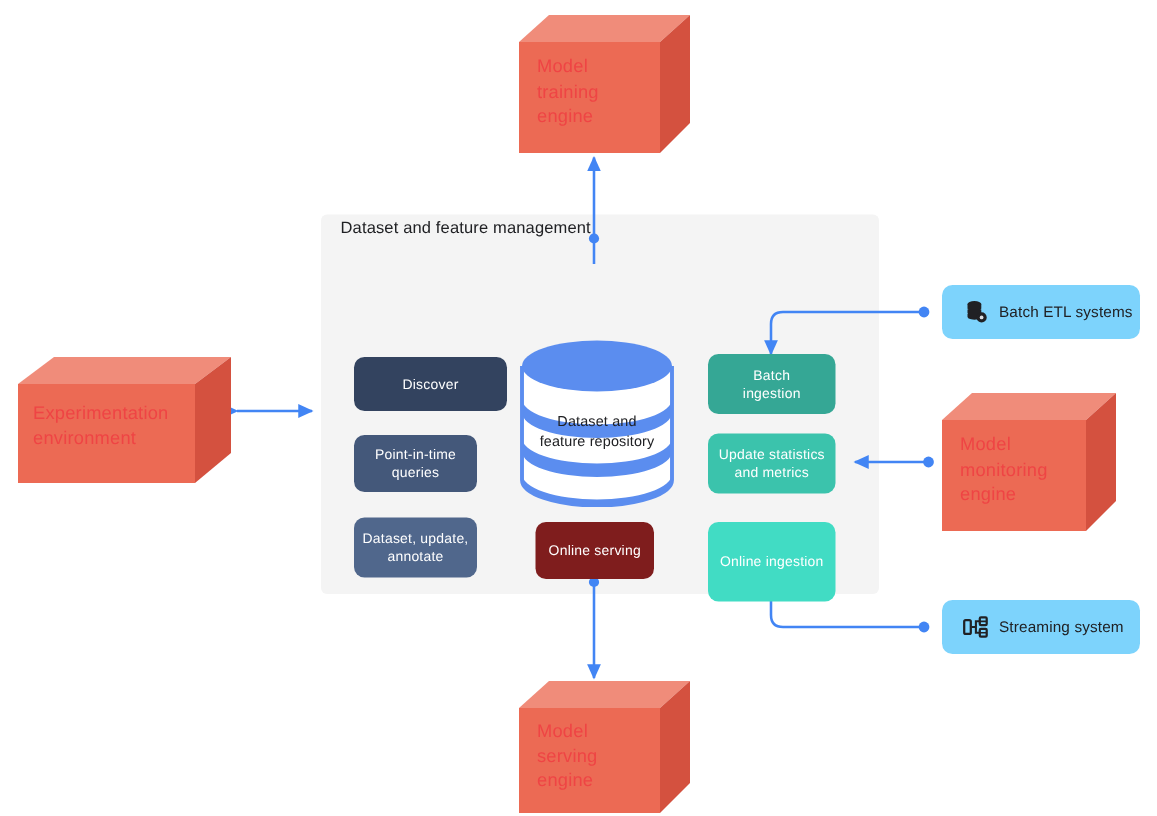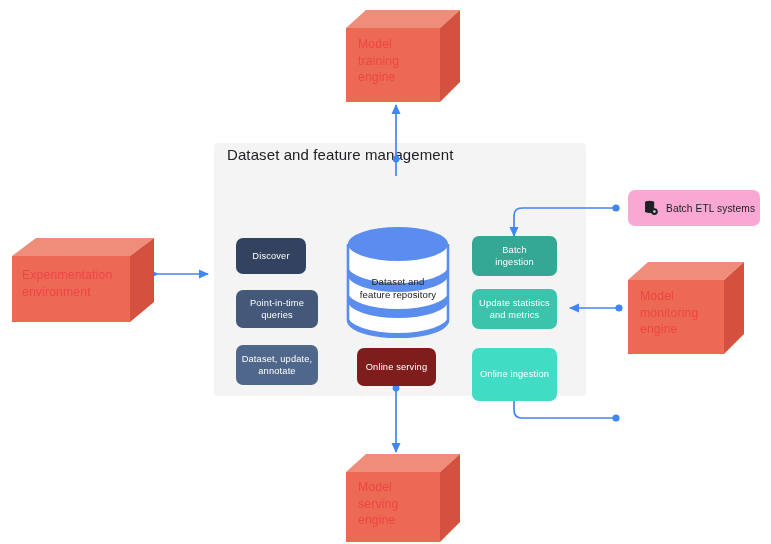--- a/index.html
+++ b/index.html
@@ -24,21 +24,21 @@
     left: 214px;
     top: 143px;
     width: 372px;
     height: 253px;
     background: #f4f4f4;
     border-radius: 4px;
   }
   #panel-title {
     left: 227px;
     top: 146px;
-    font-size: 15px;
+    font-size: 11px;
     color: #202124;
     letter-spacing: 0.1px;
     white-space: nowrap;
   }
 
   
   .card {
     border-radius: 7px;
     display: flex;
     align-items: center;
@@ -48,21 +48,21 @@
     font-size: 9.3px;
     line-height: 12.5px;
     letter-spacing: 0.15px;
     padding: 0 4px;
     box-sizing: border-box;
   }
   .card span { display: block; }
 
   
   .chip {
-    background: #f9a8d4;
+    background: #7dd3fc;
     border-radius: 7px;
     display: flex;
     align-items: center;
     gap: 7px;
     padding: 0 14px;
     box-sizing: border-box;
     color: #202124;
     font-size: 10.2px;
     letter-spacing: 0.1px;
     white-space: nowrap;
@@ -155,21 +155,21 @@
       <path d="M616,418 L522,418 Q514,418 514,410 L514,390" stroke="#4285f4" stroke-width="1.7" fill="none" marker-end="url(#ah)"></path>
       <circle cx="616" cy="418" r="3.6" fill="#4285f4"></circle>
     </g>
   </svg>
 
 
   <div class="abs card" style="left:357px; top:348px; width:79px; height:38px; background:#7f1d1d;">
     <span>Online serving</span>
   </div>
 
-  <div class="abs card" style="left:236px; top:238px; width:70px; height:36px; background:#33435f;">
+  <div class="abs card" style="left:236px; top:238px; width:102px; height:36px; background:#33435f;">
     <span>Discover</span>
   </div>
 
   <div class="abs card" style="left:236px; top:290px; width:82px; height:38px; background:#44587a;">
     <div>
       <span>Point-in-time</span>
       <span>queries</span>
     </div>
   </div>
 
@@ -272,14 +272,26 @@
         <path d="M2,2.6 L2,5.6 a4.6,1.9 0 0 0 9.2,0 L11.2,2.6 Z" fill="#202124"></path>
         <path d="M2,6.3 L2,8.6 a4.6,1.9 0 0 0 9.2,0 L11.2,6.3 Z" fill="#202124"></path>
         <path d="M2,9.3 L2,11.3 a4.6,1.9 0 0 0 7,1.5 L9,9.3 Z" fill="#202124"></path>
         <circle cx="11.4" cy="11.6" r="3.4" fill="#202124"></circle>
         <circle cx="11.4" cy="11.6" r="1.25" fill="#dadce0"></circle>
       </svg>
     </span>
     <span>Batch ETL systems</span>
   </div>
 
+  <div class="abs chip" style="left:628px; top:400px; width:132px; height:36px;">
+    <span class="chip-icon">
+      <svg width="17" height="16" viewBox="0 0 17 16" xmlns="http://www.w3.org/2000/svg">
+        <rect x="0.8" y="3.4" width="4.4" height="9.2" rx="1" fill="none" stroke="#202124" stroke-width="1.5"></rect>
+        <path d="M5.6,8 L8.6,8 M8.6,8 L8.6,4.2 L11,4.2 M8.6,8 L8.6,11.8 L11,11.8" stroke="#202124" stroke-width="1.4" fill="none"></path>
+        <rect x="11.2" y="1.6" width="4.6" height="5.2" rx="0.8" fill="none" stroke="#202124" stroke-width="1.5"></rect>
+        <rect x="11.2" y="9.2" width="4.6" height="5.2" rx="0.8" fill="none" stroke="#202124" stroke-width="1.5"></rect>
+        <path d="M11.2,4.2 L15.8,4.2 M11.2,11.8 L15.8,11.8" stroke="#202124" stroke-width="1.1"></path>
+      </svg>
+    </span>
+    <span>Streaming system</span>
+  </div>
 
 </div>
 
 </body></html>

